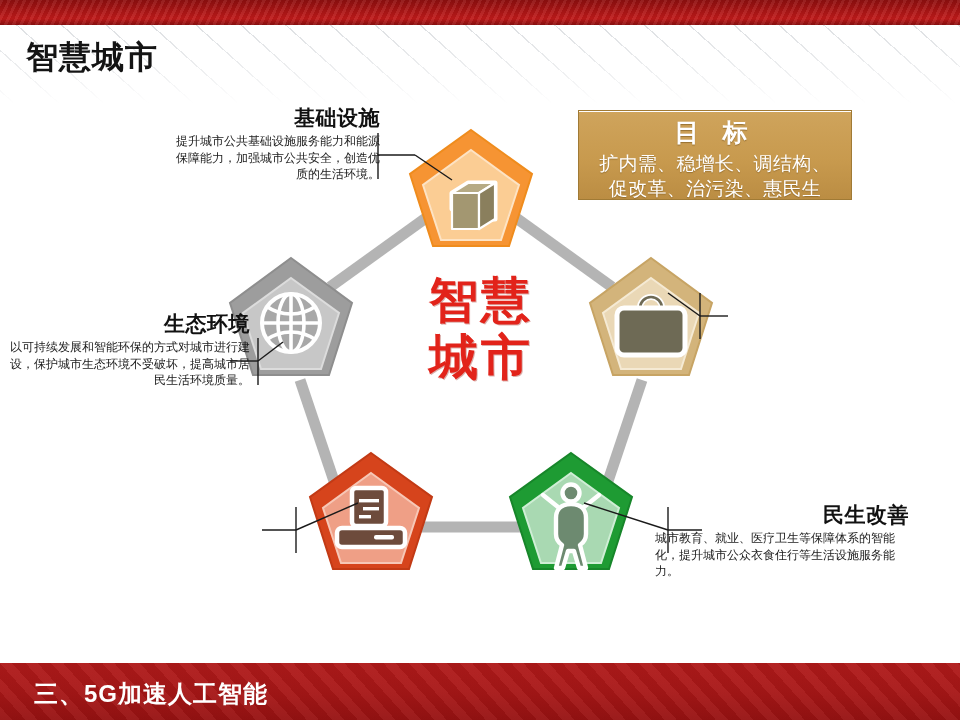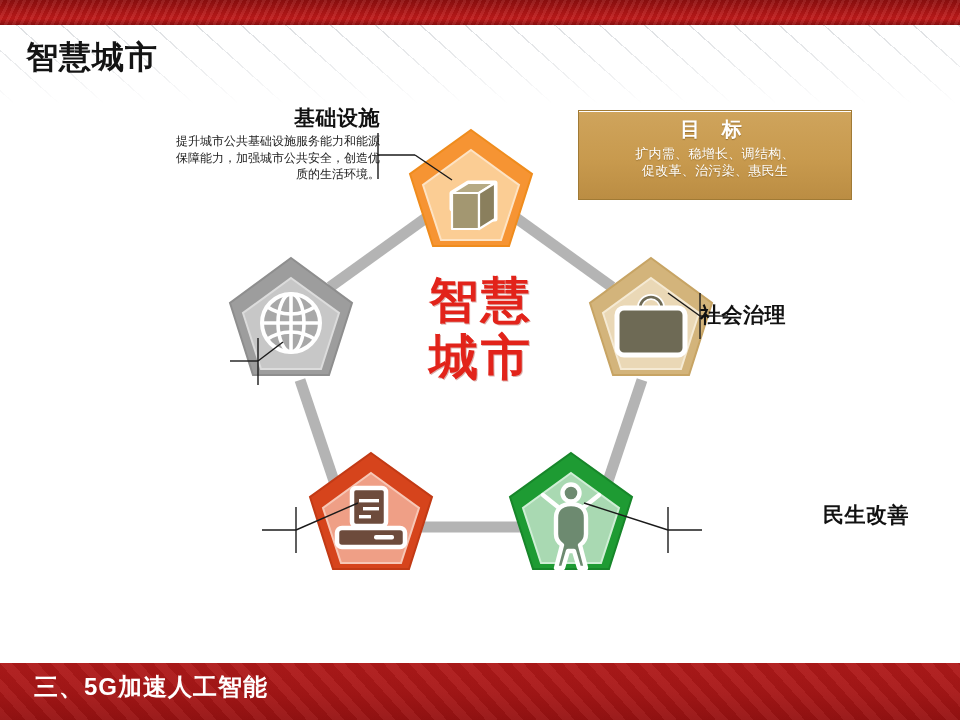--- a/index.html
+++ b/index.html
@@ -66,26 +66,26 @@
   
   .goal-box{
     position:absolute;left:578px;top:110px;width:272px;height:88px;
     background:linear-gradient(180deg,#cfa45c 0%,#c89a4e 55%,#bb8d43 100%);
     border:1px solid #a07a35;
     box-shadow:0 1px 0 #ffffff inset;
     text-align:center;
     z-index:6;
   }
   .goal-title{
-    margin-top:5px;font-size:20px;font-weight:bold;color:#ffffff;letter-spacing:8px;
+    margin-top:5px;font-size:25px;font-weight:bold;color:#ffffff;letter-spacing:8px;
     text-shadow:0 1px 1px rgba(90,60,10,.45);
   }
   .goal-lines{margin-top:2px;}
   .goal-line{
-    font-size:13px;color:#ffffff;line-height:1.32;letter-spacing:0.3px;
+    font-size:19px;color:#ffffff;line-height:1.32;letter-spacing:0.3px;
     text-shadow:0 1px 1px rgba(90,60,10,.40);
   }
 
   
   .diagram{position:absolute;left:0;top:95px;width:960px;height:575px;}
 
   
   .center-label{
     position:absolute;left:406px;top:272px;width:150px;
     text-align:center;z-index:7;pointer-events:none;
@@ -239,29 +239,33 @@
   <div class="center-label">
     <div class="cl">智慧</div>
     <div class="cl">城市</div>
   </div>
 
   <div class="tblock tb-infra">
     <div class="tb-title">基础设施</div>
     <div class="tb-body">提升城市公共基础设施服务能力和能源保障能力，加强城市公共安全，创造优质的生活环境。</div>
   </div>
 
+  <div class="tblock tb-eco">
+    <div class="tb-title">生态环境</div>
+    <div class="tb-body">以可持续发展和智能环保的方式对城市进行建设，保护城市生态环境不受破坏，提高城市居民生活环境质量。</div>
+  </div>
 
 
   <div class="tblock tb-gov">
-    <div class="tb-title">社会治理</div>
   </div>
 
   <div class="tblock tb-liv">
     <div class="tb-title">民生改善</div>
+    <div class="tb-body">城市教育、就业、医疗卫生等保障体系的智能化，提升城市公众衣食住行等生活设施服务能力。</div>
   </div>
 
   <div class="bottom-band">
     <div class="bottom-band-tex"></div>
     <div class="bottom-band-top"></div>
   </div>
-  <div class="footer-title" style="top:auto;bottom:17px;">三、5G加速人工智能</div>
+  <div class="footer-title" style="top:auto;bottom:10px;">三、5G加速人工智能</div>
 
 </div>
 
 </body></html>

